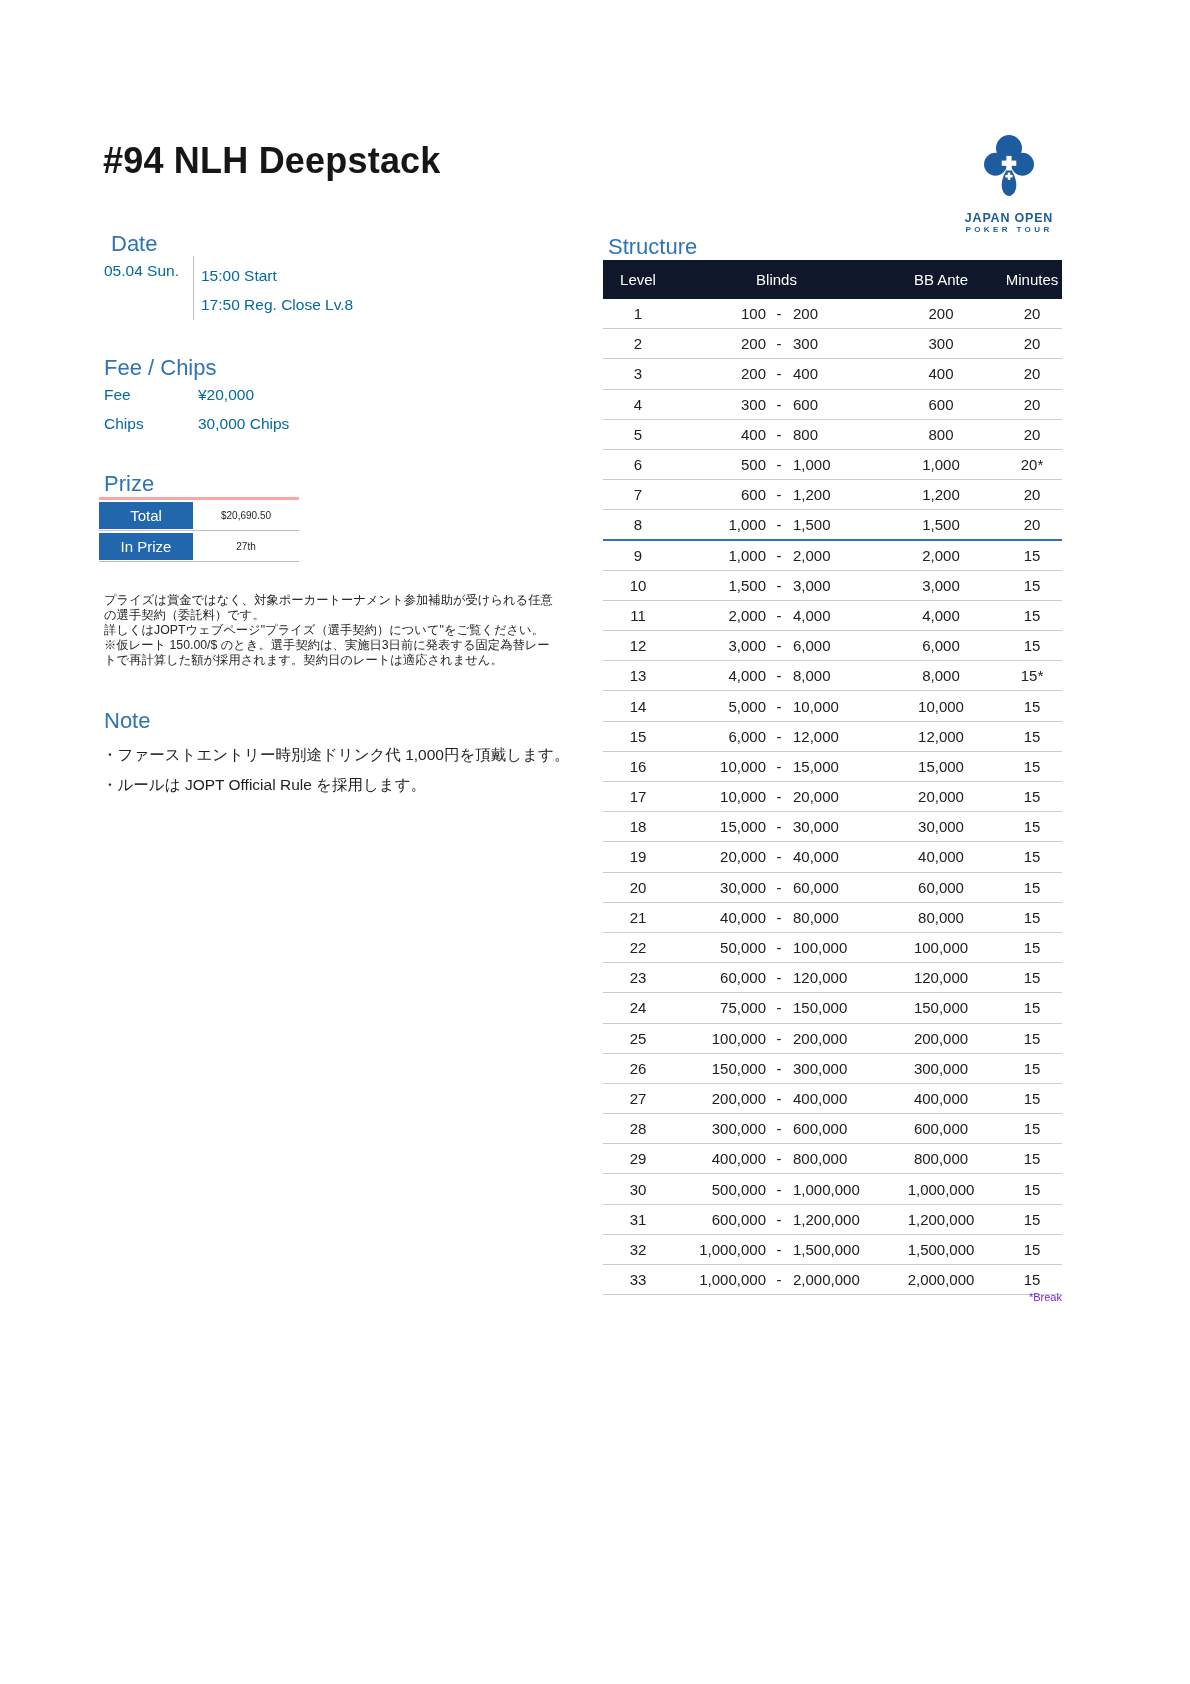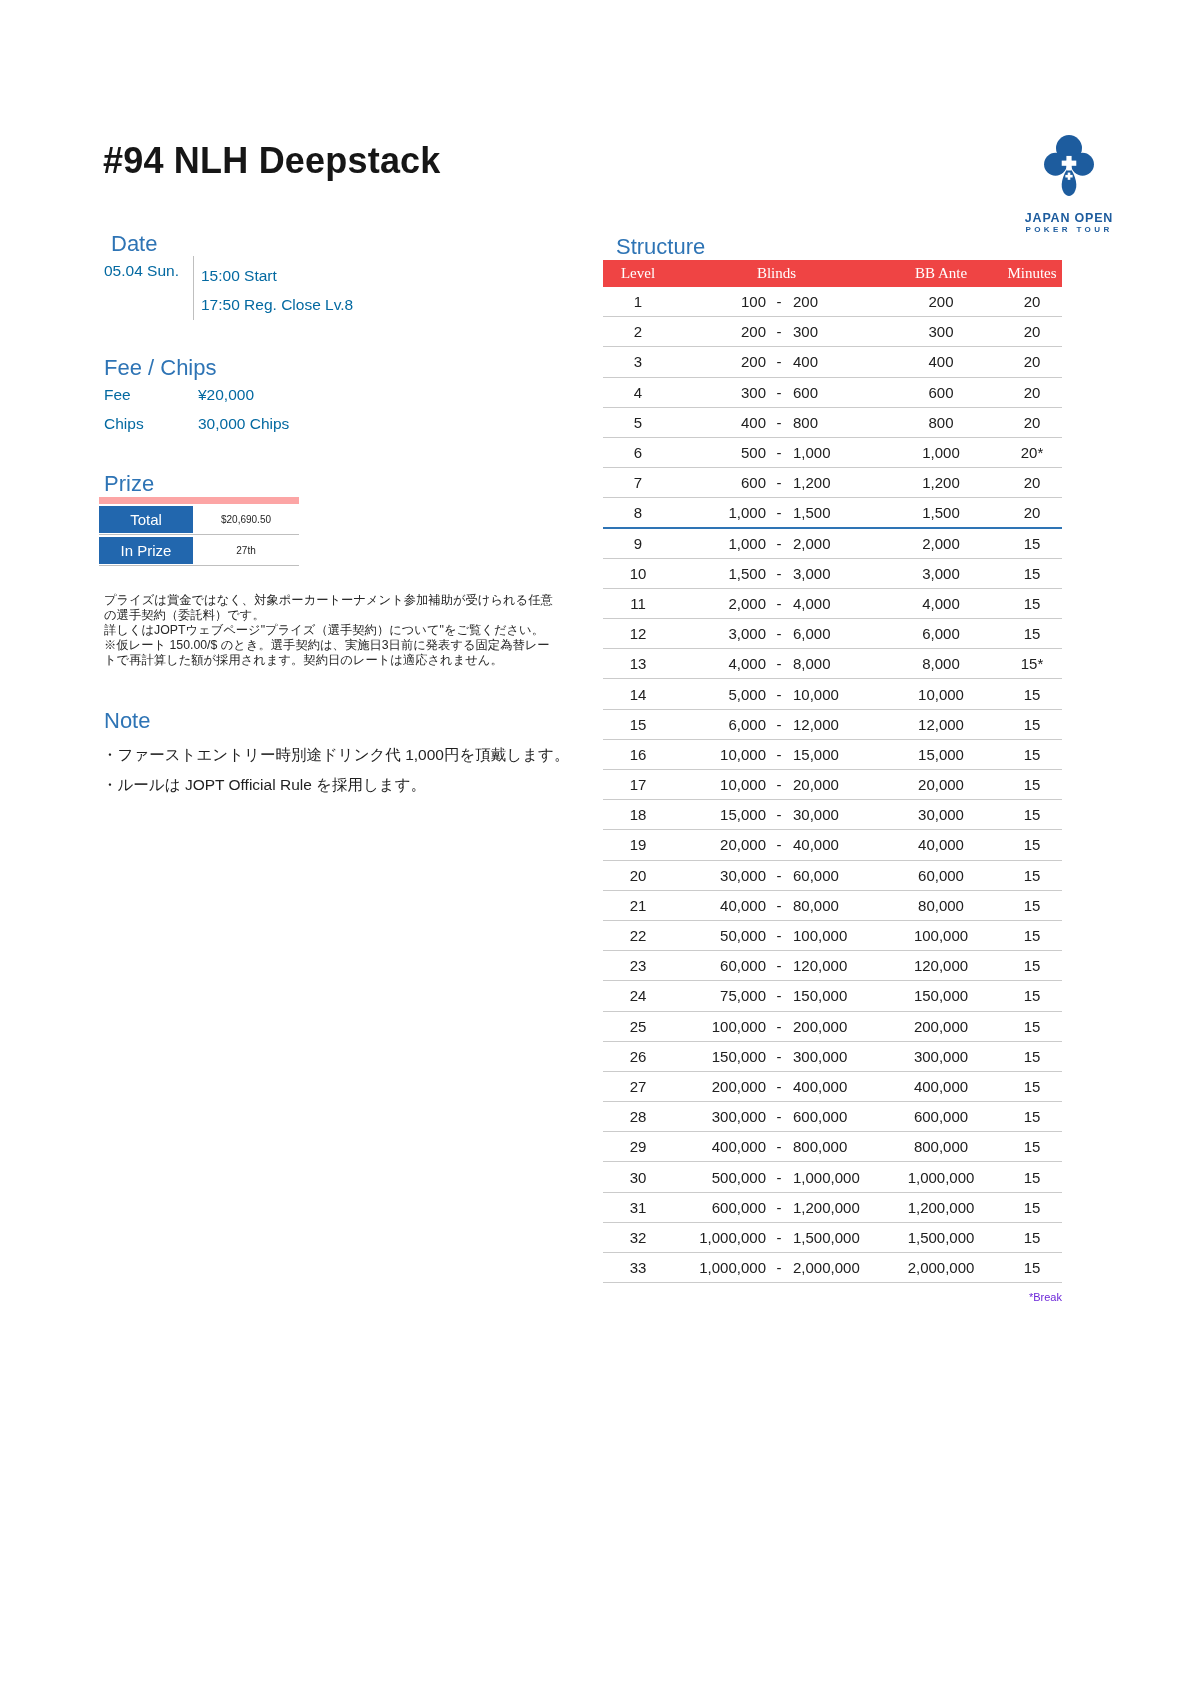--- a/index.html
+++ b/index.html
@@ -5,21 +5,21 @@
   html,body { margin:0; padding:0; background:#ffffff; }
   .page {
     position:relative; width:1190px; height:1684px; background:#ffffff;
     font-family:"Liberation Sans", sans-serif; color:#1a1a1a; overflow:hidden;
   }
 
   
   .title { position:absolute; left:103px; top:140px; font-size:36px; font-weight:700; color:#161616; letter-spacing:0.2px; }
 
   
-  .logo { position:absolute; left:1008px; top:134px; width:122px; text-align:center; }
+  .logo { position:absolute; left:948px; top:134px; width:122px; text-align:center; }
   .logo svg { display:block; margin:0 auto; }
   .logo-line1 { margin-top:3px; font-size:12.5px; font-weight:bold; color:#1d5c9e; letter-spacing:0.8px; white-space:nowrap; }
   .logo-line2 { font-size:8px; font-weight:bold; color:#1d5c9e; letter-spacing:3.4px; white-space:nowrap; }
 
   
   .h { position:absolute; font-size:22px; color:#2e74b5; font-weight:400; }
 
   .body-text { font-size:15.5px; color:#0369a1; }
 
   
@@ -28,36 +28,36 @@
   .date-times { position:absolute; left:201px; top:262px; line-height:28.5px; }
   .date-times div { height:28.5px; }
 
   
   .fee-rows { position:absolute; left:104px; top:386px; }
   .fee-row { display:flex; height:29px; align-items:flex-start; }
   .fee-label { width:94px; }
   .fee-value { }
 
   
-  .prize-table { position:absolute; left:99px; top:497px; width:200px; border-top:7px solid #fca5a5;text-align:center; }
+  .prize-table { position:absolute; left:99px; top:497px; width:200px; border-top:3px solid #fca5a5;text-align:center; }
   .prize-row { display:flex; height:30px; border-bottom:1px solid #bfbfbf; align-items:stretch; }
   .prize-label { width:94px; margin:1.5px 0; background:#2267ae; color:#ffffff; display:flex; align-items:center; justify-content:center; font-size:15px; }
   .prize-value { flex:1; display:flex; align-items:center; justify-content:center; font-size:10px; color:#1f1f1f; }
 
   
   .disclaimer { position:absolute; left:104px; top:593px; width:454px; font-size:12.3px; line-height:15px; color:#262626; }
 
   
   .note-items { position:absolute; left:102px; top:740px; width:470px; font-size:15.5px; line-height:30px; color:#1f1f1f; }
 
   
-  .s-heading { left:608px; top:234px;margin-left:8px; }
+  .s-heading { left:608px; top:234px; }
   .s-table { position:absolute; left:603px; top:260px; width:459px; }
   .s-grid { display:grid; grid-template-columns:70px 95px 22px 90px 122px 60px; align-items:center; }
-  .s-header { height:27px; background:#ef4444; color:#ffffff; font-size:15px;font-family:Liberation Serif, serif; }
+  .s-header { height:39px; background:#0f172a; color:#ffffff; font-size:15px; }
   .s-header .hc { text-align:center; }
   .s-header .blinds-h { grid-column:2 / 5; }
   .s-row { height:30.2px; border-bottom:1px solid #cbcbcb; font-size:15px; color:#202020; box-sizing:border-box; }
   .s-row.reg-close { border-bottom:2px solid #2e74b5; }
   .c-level   { text-align:center; }
   .c-sb      { text-align:right; padding-right:2px; }
   .c-dash    { text-align:center; }
   .c-bb      { text-align:left; padding-left:3px; }
   .c-ante    { text-align:center; }
   .c-minutes { text-align:center; }

